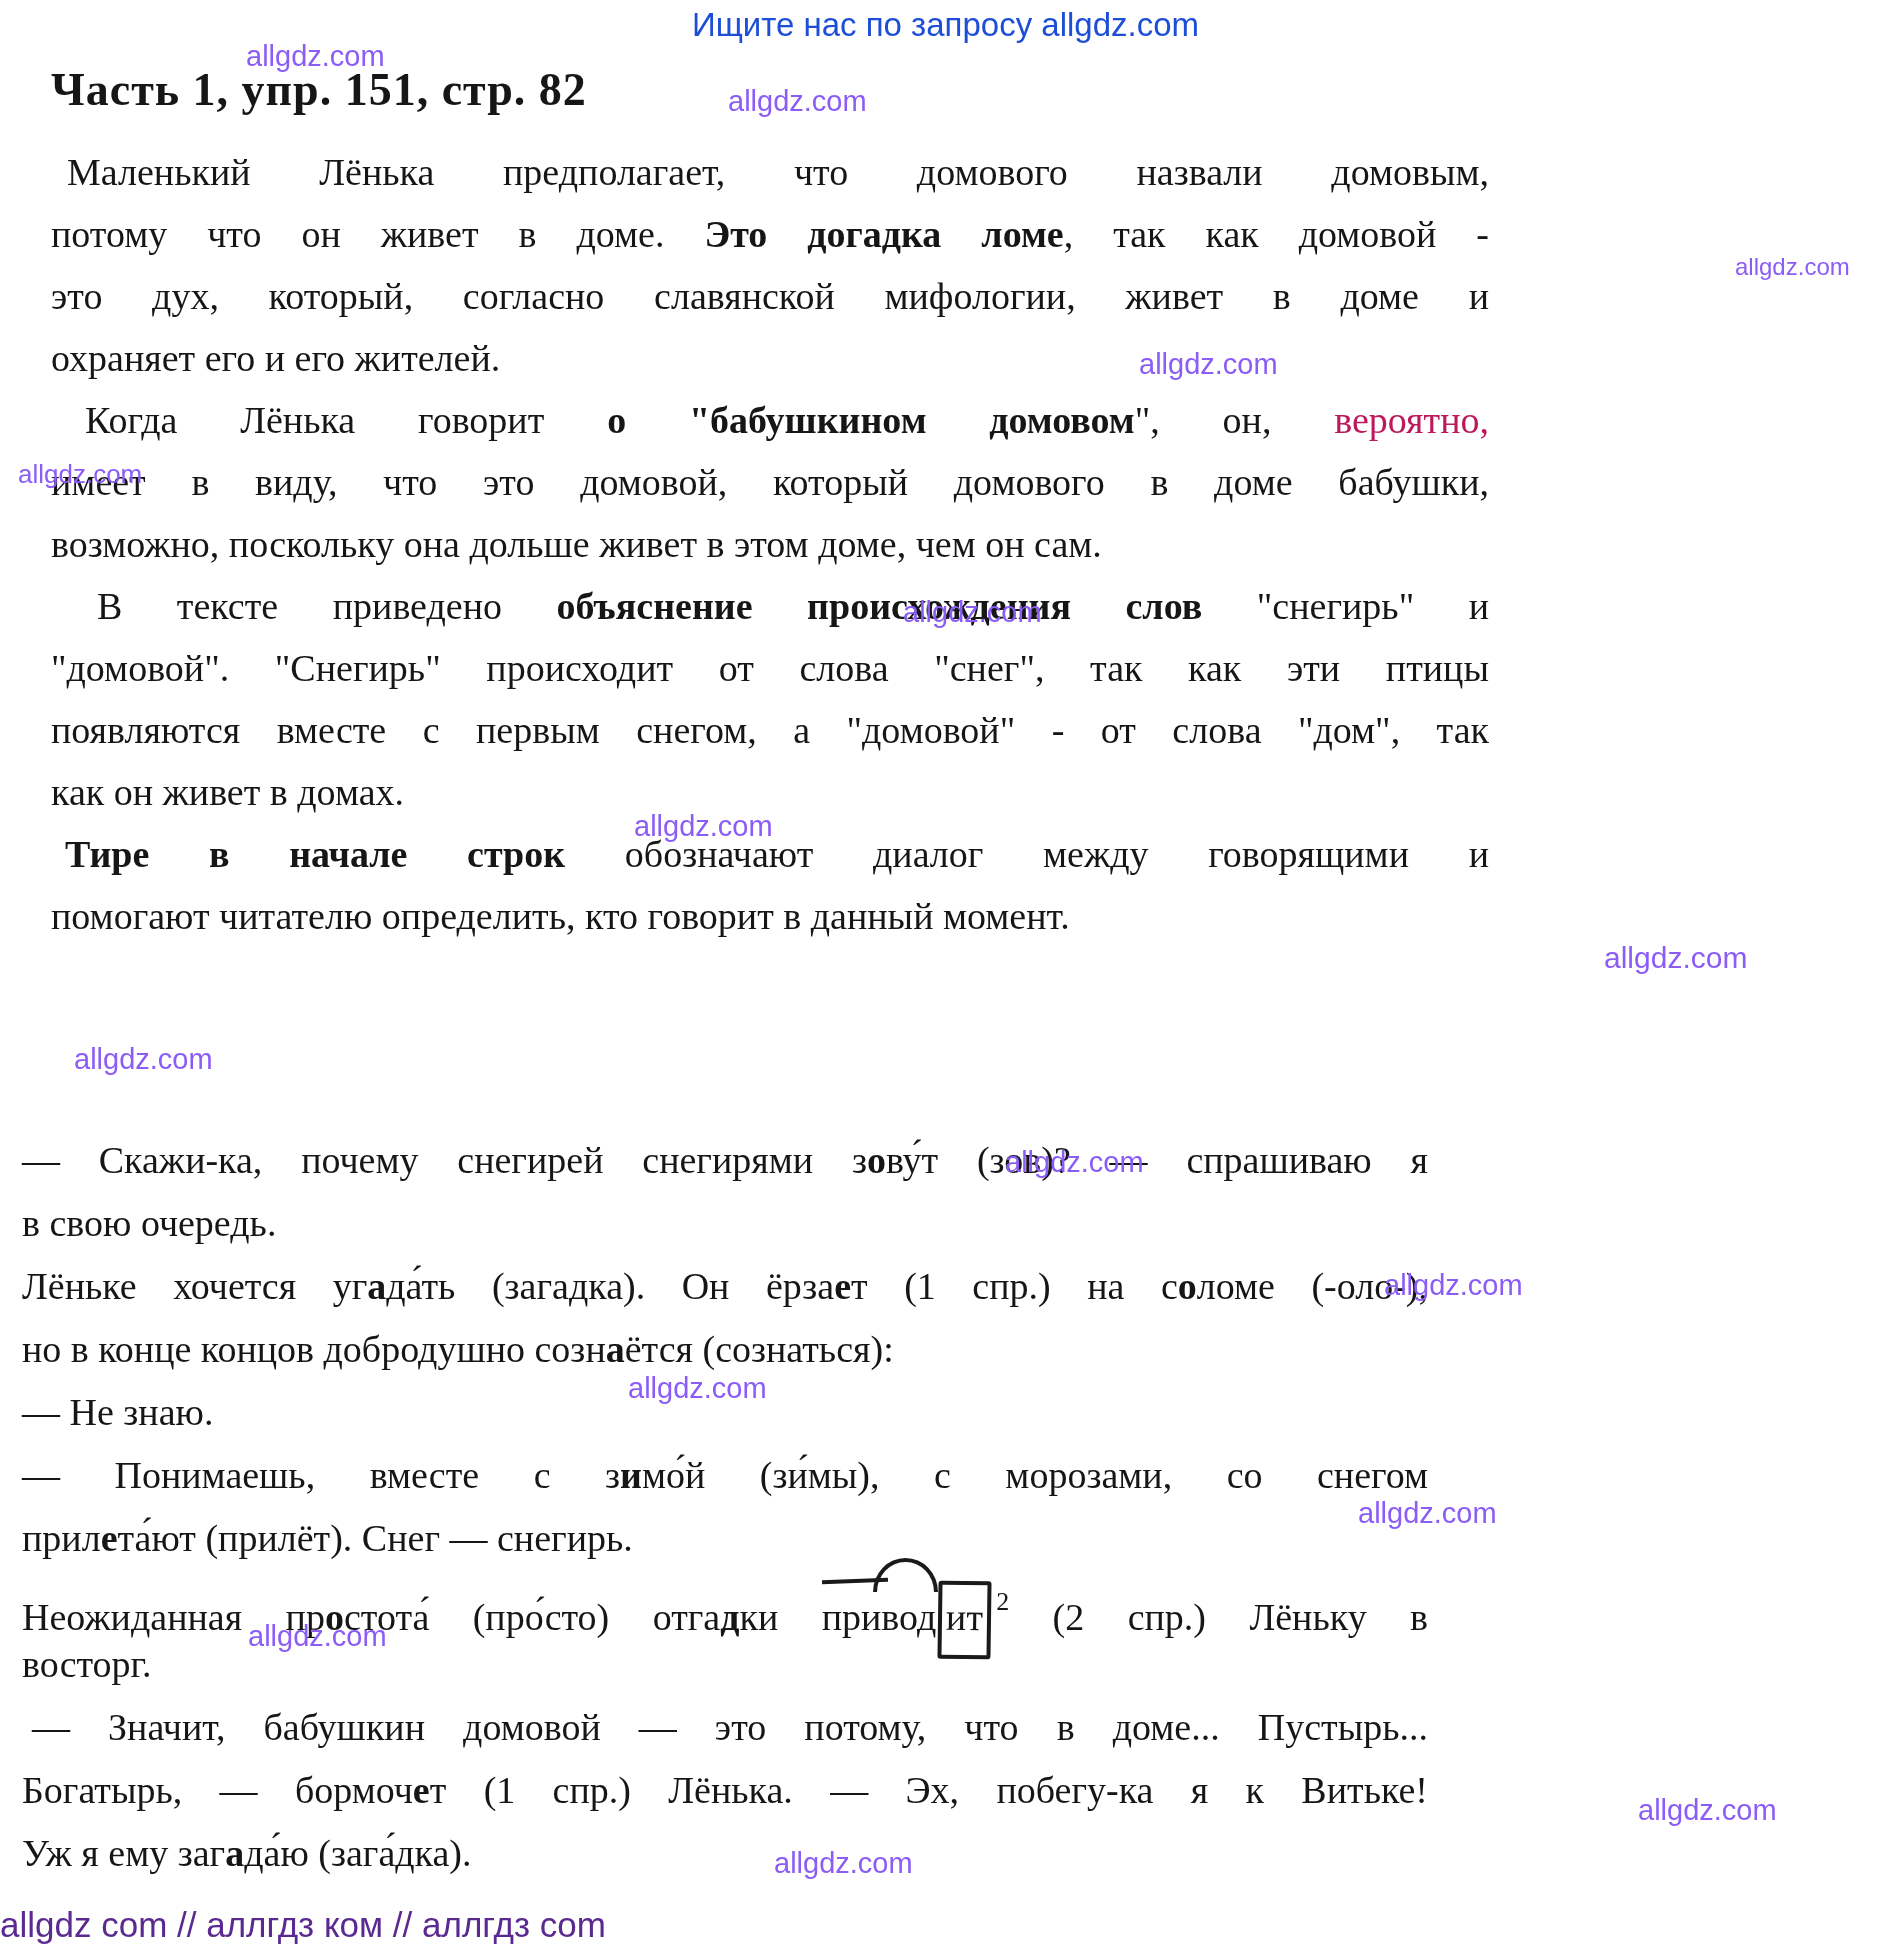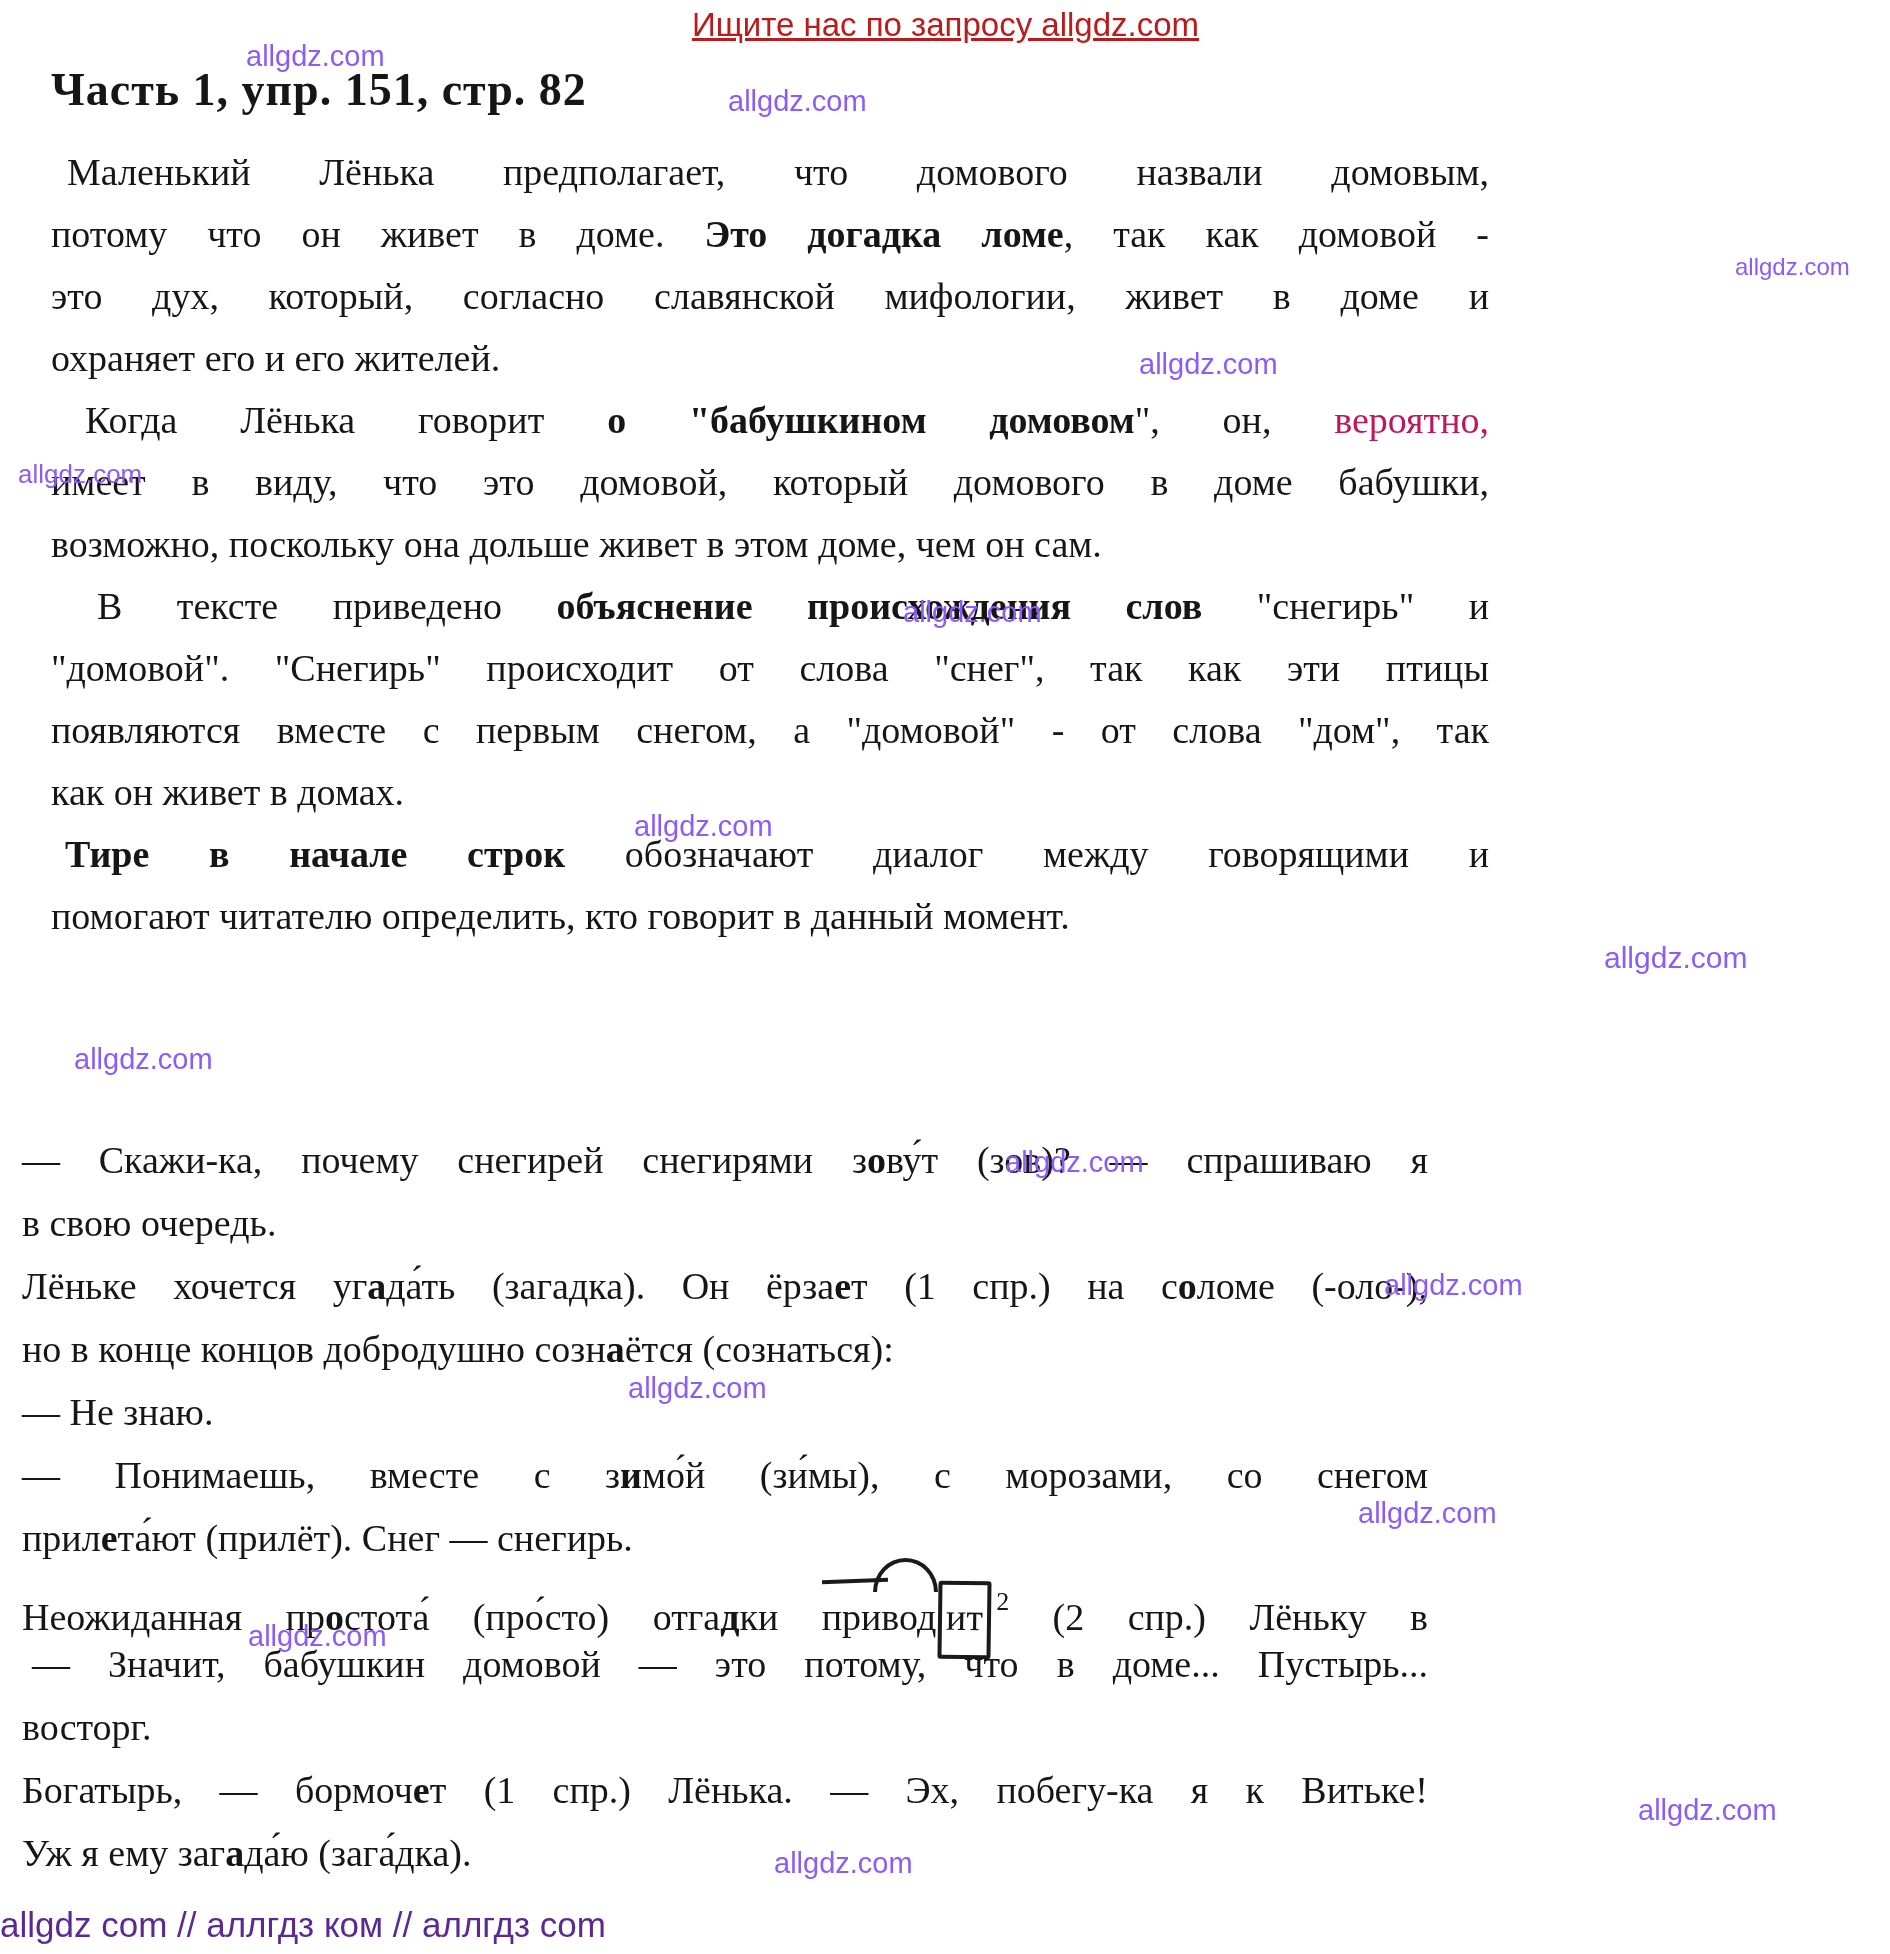--- a/index.html
+++ b/index.html
@@ -27,21 +27,21 @@
                    border:4px solid #1a1a1a;border-bottom:none;
                    border-radius:50% 50% 0 0 / 100% 100% 0 0;}
   .seg-end{display:inline-block;border:4px solid #1a1a1a;border-radius:3px;
            padding:1px 4px 6px;margin:0 2px;transform:rotate(0.8deg);}
   .seg-sup{font-size:26px;vertical-align:20px;margin-left:3px;}
 </style>
 </head>
 <body>
 
 <div class="page" style="color: rgb(22, 22, 22);">
-  <div class="promo" style="color: #b91c1c; text-decoration: underline;">Ищите нас по запросу allgdz.com</div>
+  <div class="promo" style="color: #1d4ed8;">Ищите нас по запросу allgdz.com</div>
   <div class="title">Часть 1, упр. 151, стр. 82</div>
   <div class="upper" id="upper-block">
       <div class="line" style="text-indent: 16px;">Маленький Лёнька предполагает, что домового назвали домовым,</div>
       <div class="line">потому что он живет в доме. <span class="seg-b">Это догадка ломе</span>, так как домовой -</div>
       <div class="line">это дух, который, согласно славянской мифологии, живет в доме и</div>
       <div class="line final">охраняет его и его жителей.</div>
       <div class="line" style="text-indent: 34px;">Когда Лёнька говорит <span class="seg-b">о "бабушкином домовом</span>", он, <span class="seg-g">вероятно,</span></div>
       <div class="line">имеет в виду, что это домовой, который домового в доме бабушки,</div>
       <div class="line final">возможно, поскольку она дольше живет в этом доме, чем он сам.</div>
       <div class="line" style="text-indent: 46px;">В тексте приведено <span class="seg-b">объяснение происхождения слов</span> "снегирь" и</div>
@@ -53,22 +53,22 @@
     </div>
   <div class="dialog" id="dialog-block">
       <div class="line">— Скажи-ка, почему снегирей снегирями з<span class="seg-b">о</span>ву́т (зов)? — спрашиваю я</div>
       <div class="line final">в свою очередь.</div>
       <div class="line">Лёньке хочется уг<span class="seg-b">а</span>да́ть (загадка). Он ёрза<span class="seg-b">е</span>т (1 спр.) на с<span class="seg-b">о</span>ломе (-оло-),</div>
       <div class="line final">но в конце концов добродушно созн<span class="seg-b">а</span>ётся (сознаться):</div>
       <div class="line final">— Не знаю.</div>
       <div class="line">— Понимаешь, вместе с з<span class="seg-b">и</span>мо́й (зи́мы), с морозами, со снегом</div>
       <div class="line final">прил<span class="seg-b">е</span>та́ют (прилёт). Снег — снегирь.</div>
       <div class="line">Неожиданная пр<span class="seg-b">о</span>стота́ (про́сто) отга<span class="seg-b">д</span>ки <span class="seg-pre">при</span><span class="seg-root">вод</span><span class="seg-end">ит</span><span class="seg-sup">2</span> (2 спр.) Лёньку в</div>
+      <div class="line final">восторг.</div>
       <div class="line" style="text-indent: 10px;">— Значит, бабушкин домовой — это потому, что в доме... Пустырь...</div>
-      <div class="line final">восторг.</div>
       <div class="line">Богатырь, — бормоч<span class="seg-b">е</span>т (1 спр.) Лёнька. — Эх, побегу-ка я к Витьке!</div>
       <div class="line final">Уж я ему заг<span class="seg-b">а</span>да́ю (зага́дка).</div>
     </div>
   <div id="watermarks">
       <span class="wm" style="left: 246px; top: 40px; font-size: 29px;">allgdz.com</span>
       <span class="wm" style="left: 728px; top: 85px; font-size: 29px;">allgdz.com</span>
       <span class="wm" style="left: 1735px; top: 253px; font-size: 24px;">allgdz.com</span>
       <span class="wm" style="left: 1139px; top: 348px; font-size: 29px;">allgdz.com</span>
       <span class="wm" style="left: 18px; top: 459px; font-size: 26px;">allgdz.com</span>
       <span class="wm" style="left: 903px; top: 596px; font-size: 29px;">allgdz.com</span>

